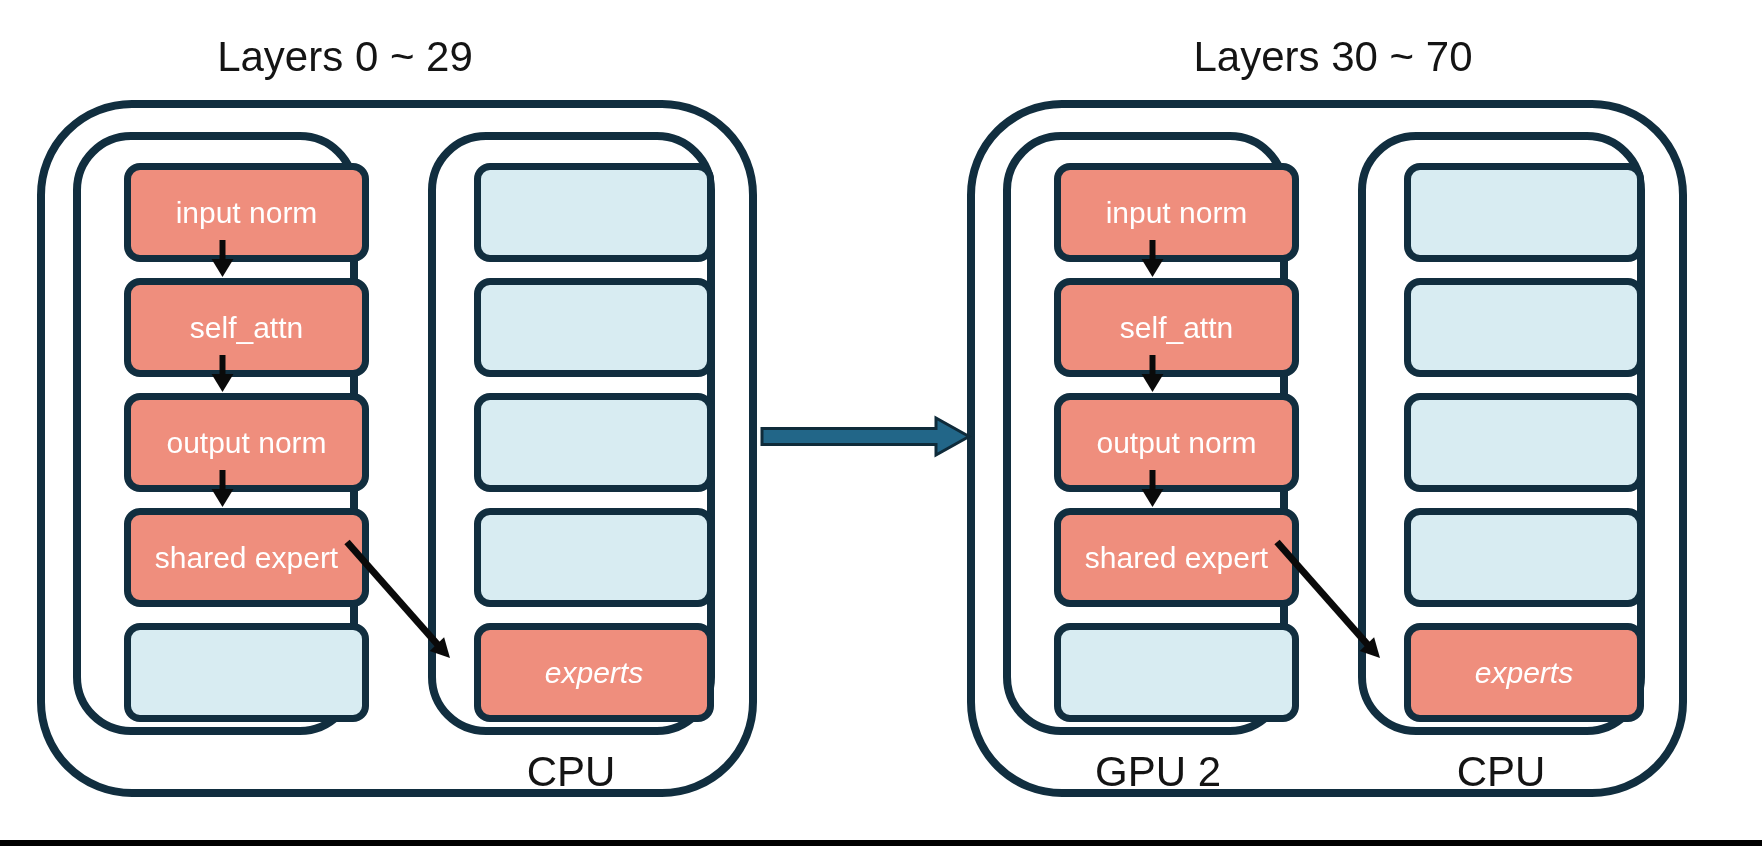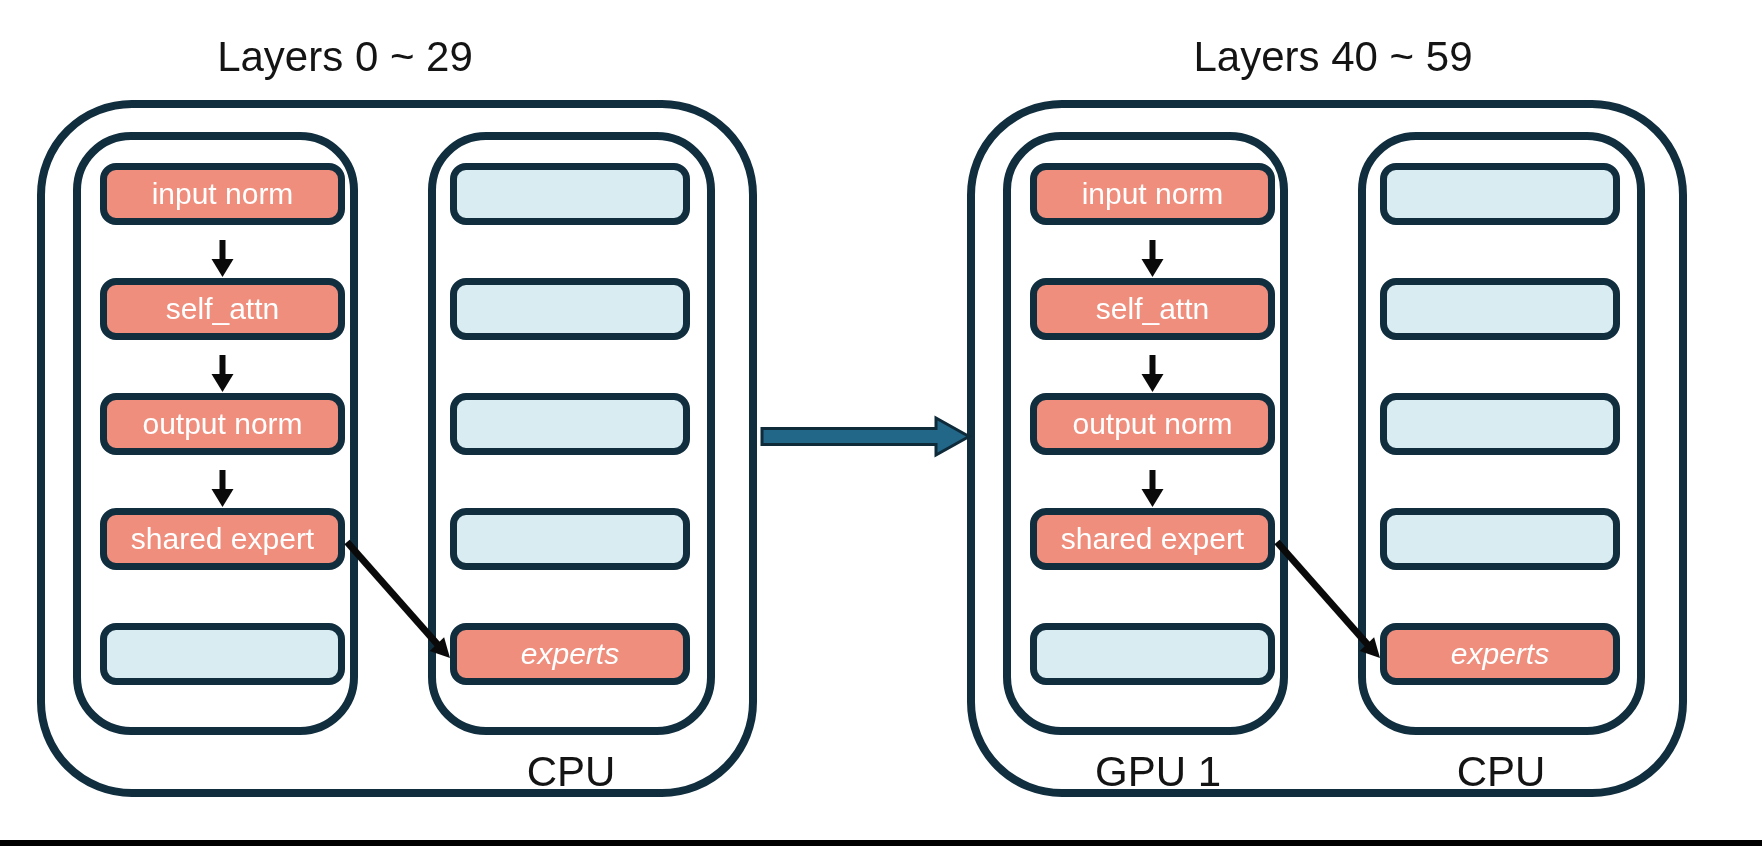--- a/index.html
+++ b/index.html
@@ -14,24 +14,24 @@
   .outer{
     position:absolute;width:720px;height:697px;box-sizing:border-box;
     border:8px solid #112e3f;border-radius:95px;background:#ffffff;
   }
   .col{
     position:absolute;width:285px;height:603px;box-sizing:border-box;
     border:8px solid #112e3f;border-radius:58px;background:#ffffff;
   }
   .col.cpu{width:287px;}
   .box{
-    position:absolute;width:245px;height:62px;box-sizing:border-box;
+    position:absolute;width:245px;height:99px;box-sizing:border-box;
     border:7px solid #112e3f;border-radius:16px;
     display:flex;align-items:center;justify-content:center;
-    font-size:30px;color:#ffffff;white-space:nowrap;
+    font-size:30px;color:#ffffff;white-space:nowrap;margin-left:24px;
   }
   .box.cpu{width:240px;font-style:italic;}
   .hot{background:#ef8e7d;}
   .cold{background:#d8ecf2;}
   .colLabel{
     position:absolute;width:200px;text-align:center;
     font-size:42px;color:#141414;white-space:nowrap;
   }
   .transferText{
     position:absolute;left:790px;top:458px;
@@ -59,40 +59,40 @@
   <div class="box cold" style="left:100px;top:623px;"></div>
 
   <div class="box cpu cold" style="left:450px;top:163px;"></div>
   <div class="box cpu cold" style="left:450px;top:278px;"></div>
   <div class="box cpu cold" style="left:450px;top:393px;"></div>
   <div class="box cpu cold" style="left:450px;top:508px;"></div>
   <div class="box cpu hot" style="left:450px;top:623px;">experts</div>
 
   <div class="colLabel" style="left:471px;top:748px;">CPU</div>
 
-  <div class="title" style="left:1133px;top:33px;">Layers 40 ~ 59</div>
+  <div class="title" style="left:1133px;top:33px;">Layers 30 ~ 70</div>
 
   <div class="outer" style="left:967px;top:100px;"></div>
 
   <div class="col" style="left:1003px;top:132px;"></div>
   <div class="col cpu" style="left:1358px;top:132px;"></div>
 
   <div class="box hot" style="left:1030px;top:163px;">input norm</div>
   <div class="box hot" style="left:1030px;top:278px;">self_attn</div>
   <div class="box hot" style="left:1030px;top:393px;">output norm</div>
   <div class="box hot" style="left:1030px;top:508px;">shared expert</div>
   <div class="box cold" style="left:1030px;top:623px;"></div>
 
   <div class="box cpu cold" style="left:1380px;top:163px;"></div>
   <div class="box cpu cold" style="left:1380px;top:278px;"></div>
   <div class="box cpu cold" style="left:1380px;top:393px;"></div>
   <div class="box cpu cold" style="left:1380px;top:508px;"></div>
   <div class="box cpu hot" style="left:1380px;top:623px;">experts</div>
 
-  <div class="colLabel" style="left:1058px;top:748px;">GPU 1</div>
+  <div class="colLabel" style="left:1058px;top:748px;">GPU 2</div>
   <div class="colLabel" style="left:1401px;top:748px;">CPU</div>
 
 
   <svg class="arrows" width="1762" height="850" viewBox="0 0 1762 850">
 
     <g stroke="#0a0a0a" fill="#0a0a0a">
       <line x1="222.5" y1="240" x2="222.5" y2="262" stroke-width="6"></line>
       <polygon points="211.5,259 233.5,259 222.5,277" stroke="none"></polygon>
       <line x1="222.5" y1="355" x2="222.5" y2="377" stroke-width="6"></line>
       <polygon points="211.5,374 233.5,374 222.5,392" stroke="none"></polygon>

